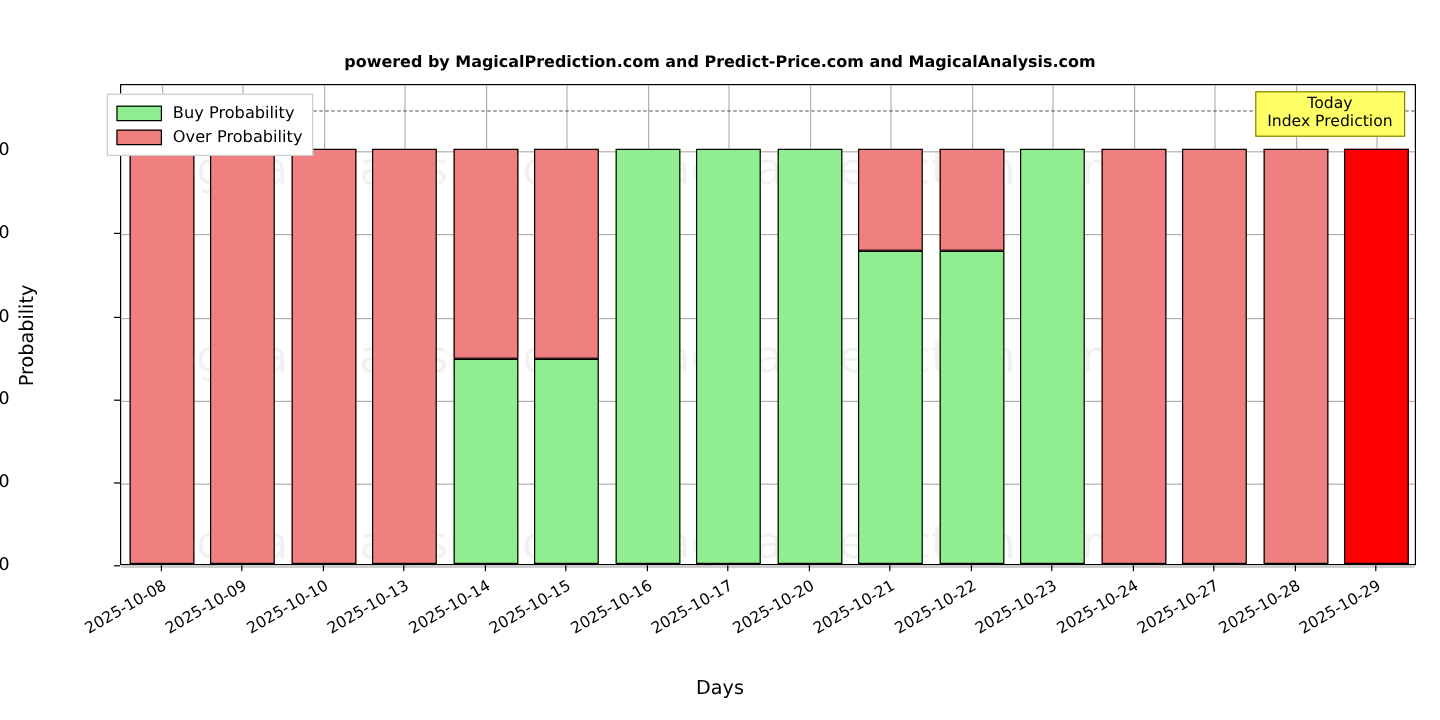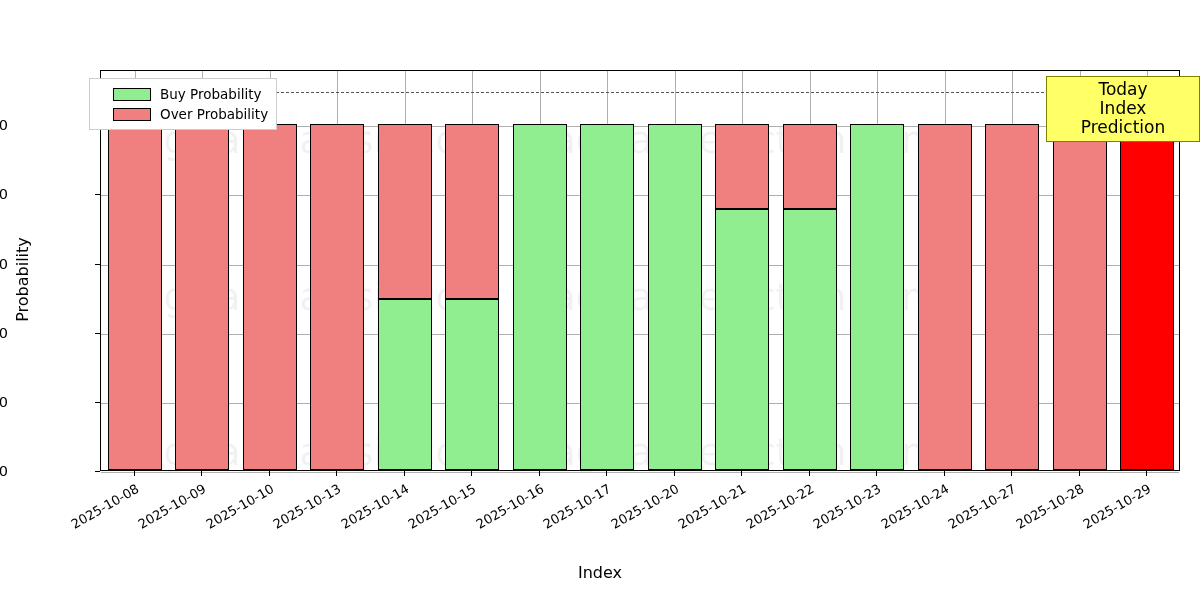--- a/index.html
+++ b/index.html
@@ -169,21 +169,20 @@
     top: 78px;
     background: #ffffff;
     border: 1px solid #cccccc;
     padding: 5px 8px 5px 7px;
     z-index: 20;
   }
   .legend-row {
     display: flex;
     align-items: center;
     height: 20px;
-    margin-left: 16px;
   }
   .legend-swatch {
     width: 38px;
     height: 13px;
     border: 1.2px solid #000;
     box-sizing: border-box;
     margin-right: 9px;
   }
   .legend-swatch.buy  { background: #90ee90; }
   .legend-swatch.sell { background: #f08080; }
@@ -195,30 +194,31 @@
   
   #today-box {
     position: absolute;
     left: 1046px;
     top: 76px;
     background: #ffff66;
     border: 1.3px solid #808000;
     padding: 3px 9px 4px 9px;
     text-align: center;
     line-height: 1.12;
-    font-size: 17px;
+    font-size: 13px;
     color: #000;
     z-index: 25;
   }
 </style>
 </head>
 <body>
 
 <div id="figure">
 
+  <div id="chart-subtitle">powered by MagicalPrediction.com and Predict-Price.com and MagicalAnalysis.com</div>
 
   <div id="plot-area">
 
     <div class="watermark" style="left:8px;  top:48px;">MagicalAnalysis.com</div>
     <div class="watermark" style="left:420px;top:48px;">MagicalPrediction.com</div>
     <div class="watermark" style="left:8px;  top:205px;">MagicalAnalysis.com</div>
     <div class="watermark" style="left:420px;top:205px;">MagicalPrediction.com</div>
     <div class="watermark" style="left:8px;  top:360px;">MagicalAnalysis.com</div>
     <div class="watermark" style="left:420px;top:360px;">MagicalPrediction.com</div>
 
@@ -350,21 +350,21 @@
       <div class="xtick-label" style="left: 780.25px; width: 96px;">2025-10-23</div>
       <div class="xtick-mark" style="left: 943.75px;"></div>
       <div class="xtick-label" style="left: 847.75px; width: 96px;">2025-10-24</div>
       <div class="xtick-mark" style="left: 1011.25px;"></div>
       <div class="xtick-label" style="left: 915.25px; width: 96px;">2025-10-27</div>
       <div class="xtick-mark" style="left: 1078.75px;"></div>
       <div class="xtick-label" style="left: 982.75px; width: 96px;">2025-10-28</div>
       <div class="xtick-mark" style="left: 1146.25px;"></div>
       <div class="xtick-label" style="left: 1050.25px; width: 96px;">2025-10-29</div>
     </div>
-  <div id="xlabel">Index</div>
+  <div id="xlabel">Days</div>
 
   <div id="legend">
     <div class="legend-row">
       <span class="legend-swatch buy"></span>
       <span class="legend-text">Buy Probability</span>
     </div>
     <div class="legend-row">
       <span class="legend-swatch sell"></span>
       <span class="legend-text">Over Probability</span>
     </div>

